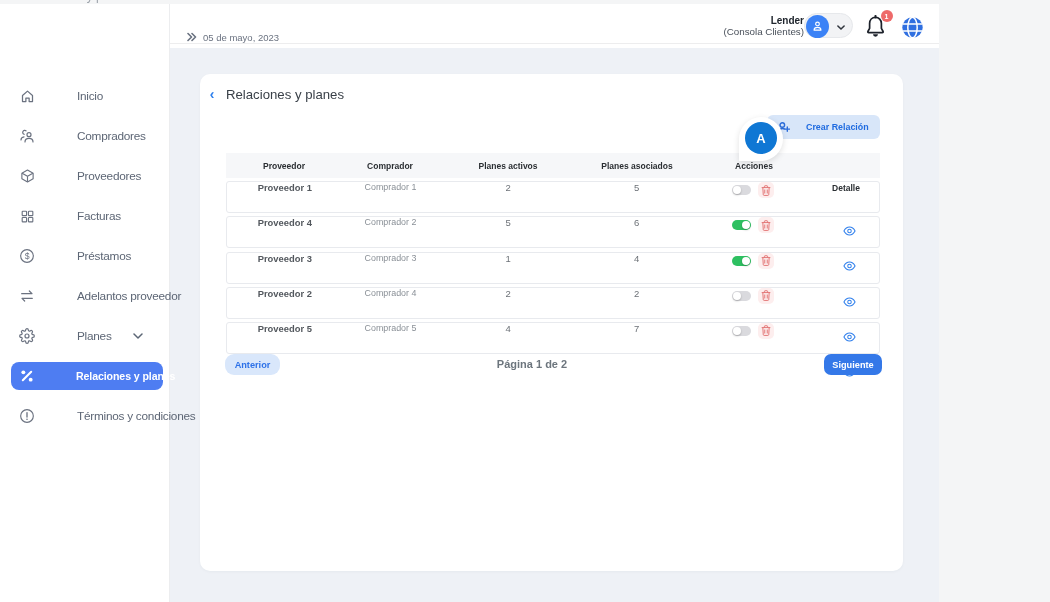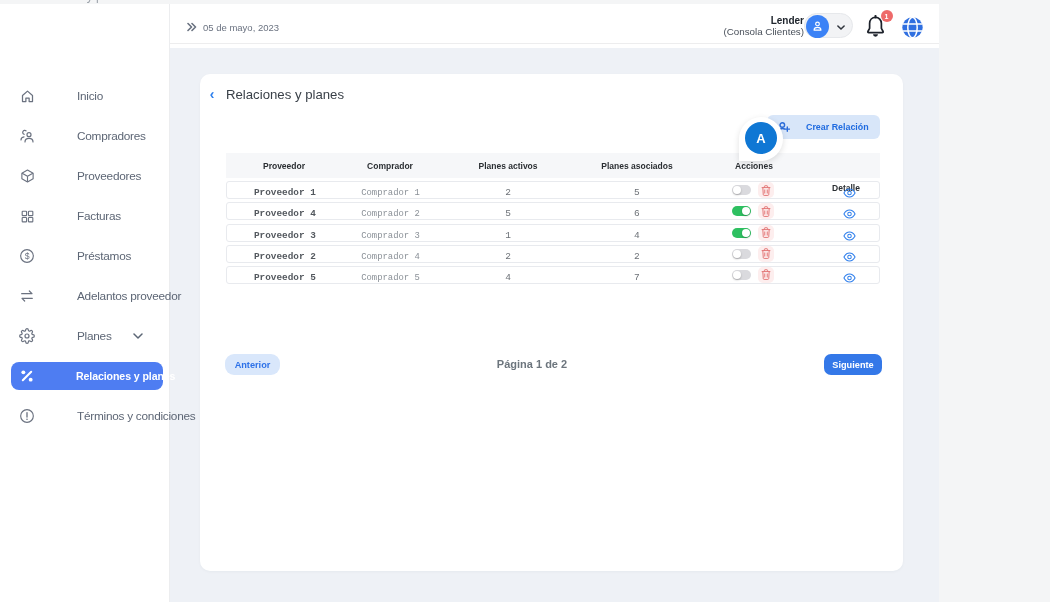--- a/index.html
+++ b/index.html
@@ -18,21 +18,21 @@
   .nav { position:absolute; left:0; top:72px; width:170px; }
   .nav-item { position:relative; height:40px; display:flex; align-items:center; color:#5d6675; font-size:11.8px; letter-spacing:-0.25px; }
   .nav-item .ic { position:absolute; left:19px; width:16px; height:16px; display:flex; align-items:center; justify-content:center; }
   .nav-item .tx { position:absolute; left:44px; white-space:nowrap;margin-left:33px; }
   .nav-item .chev { position:absolute; left:133px; top:17px; }
   .nav-item.active { margin:6px 0 6px 11px; height:28px; width:152px; background:#4e7df2; border-radius:8px; color:#fff; }
   .nav-item.active .ic { left:8px; }
   .nav-item.active .tx { left:32px; font-weight:bold; font-size:10.6px; letter-spacing:-0.1px; }
   
   .topbar { position:absolute; left:170px; top:0; width:769px; height:40px; background:#fff; border-bottom:1px solid #ededee; z-index:2; }
-  .date { position:absolute; left:17px; top:3px; height:40px; display:flex; align-items:center; color:#6a7280; font-size:9.5px; }
+  .date { position:absolute; left:17px; top:13px; height:40px; display:flex; align-items:center; color:#6a7280; font-size:9.5px; }
   .date svg { margin-right:6px; }
   .hr { position:absolute; right:0; top:0; height:40px; display:flex; align-items:center; }
   .who { text-align:right; margin-top:4px; }
   .who .l1 { font-size:10px; font-weight:bold; color:#20262e; line-height:11px; }
   .who .l2 { font-size:9.8px; color:#49505a; line-height:11px; }
   .pill { width:49px; height:25px; background:#f2f3f5; border:1px solid #e6e8eb; border-radius:13px; position:relative; margin-top:3px; }
   .pill .av { position:absolute; left:1px; top:1px; width:23px; height:23px; background:#3b82f6; border-radius:50%; display:flex; align-items:center; justify-content:center; }
   .pill .cv { position:absolute; right:7px; top:11px; }
   .bellwrap { position:relative; margin-left:13px; width:19px; height:22px; margin-top:4px; }
   .badge { position:absolute; right:-7.5px; top:-5px; width:12px; height:12px; border-radius:50%; background:#ee6a6a; color:#fff; font-size:7px; font-weight:bold; display:flex; align-items:center; justify-content:center; }
@@ -44,21 +44,21 @@
   .back { color:#2f80ed; font-size:14px; font-weight:bold; width:14px; text-align:center; }
   .title { color:#383f47; font-size:13.2px; font-weight:500; margin-left:7px; }
   .crear { position:absolute; left:567px; top:41px; width:113px; height:24px; background:#d8e6f9; border-radius:6px; display:flex; align-items:center; }
   .crear svg { margin-left:11px; }
   .crear span { color:#1f6be0; font-size:8.9px; font-weight:bold; margin-left:16px; }
   .abadge { position:absolute; left:539px; top:43px; width:44px; height:44px; background:#fff; border-radius:50% 50% 50% 0; box-shadow:0 2px 6px rgba(0,0,0,0.12); z-index:5; }
   .abadge .inner { position:absolute; left:6px; top:5px; width:32px; height:32px; background:#0f77d4; border-radius:50%; color:#fff; font-size:13px; font-weight:bold; display:flex; align-items:center; justify-content:center; }
   
   .table { position:absolute; left:26px; top:79px; width:654px; }
   .thead { display:flex; height:25px; background:#f6f7f9; align-items:center; font-size:8.5px; font-weight:bold; color:#2b2f33; }
-  .trow { display:flex; height:18px; border:1px solid #e8eaee; border-radius:3px; margin-top:3.2px; align-items:flex-end; background:#fff; font-size:10px;font-family:Liberation Mono, monospace; }
+  .trow { display:flex; height:32px; border:1px solid #e8eaee; border-radius:3px; margin-top:3.2px; align-items:flex-start; background:#fff; font-size:10px; }
   .trow:first-of-type { margin-top:2px; }
   .c { text-align:center; display:flex; align-items:center; justify-content:center; }
   .c1 { width:116px; } .c2 { width:96px; } .c3 { width:140px; } .c4 { width:118px; } .c5 { width:116px; } .c6 { width:68px;margin-top:44px; } .c6 svg { margin-left:8px; }
   .prov { color:#53585e; font-weight:bold; font-size:9.4px; }
   .comp { color:#8a9097; font-size:8.9px; }
   .num { color:#6c7177; font-size:9.5px; }
   
   .tg { width:19px; height:10px; border-radius:5px; background:#dadade; position:relative; margin-right:7px; }
   .tg .knob { position:absolute; left:1px; top:1px; width:8px; height:8px; border-radius:50%; background:#fff; box-shadow:0 1px 2px rgba(0,0,0,0.25); }
   .tg.on { background:#2ec061; }

